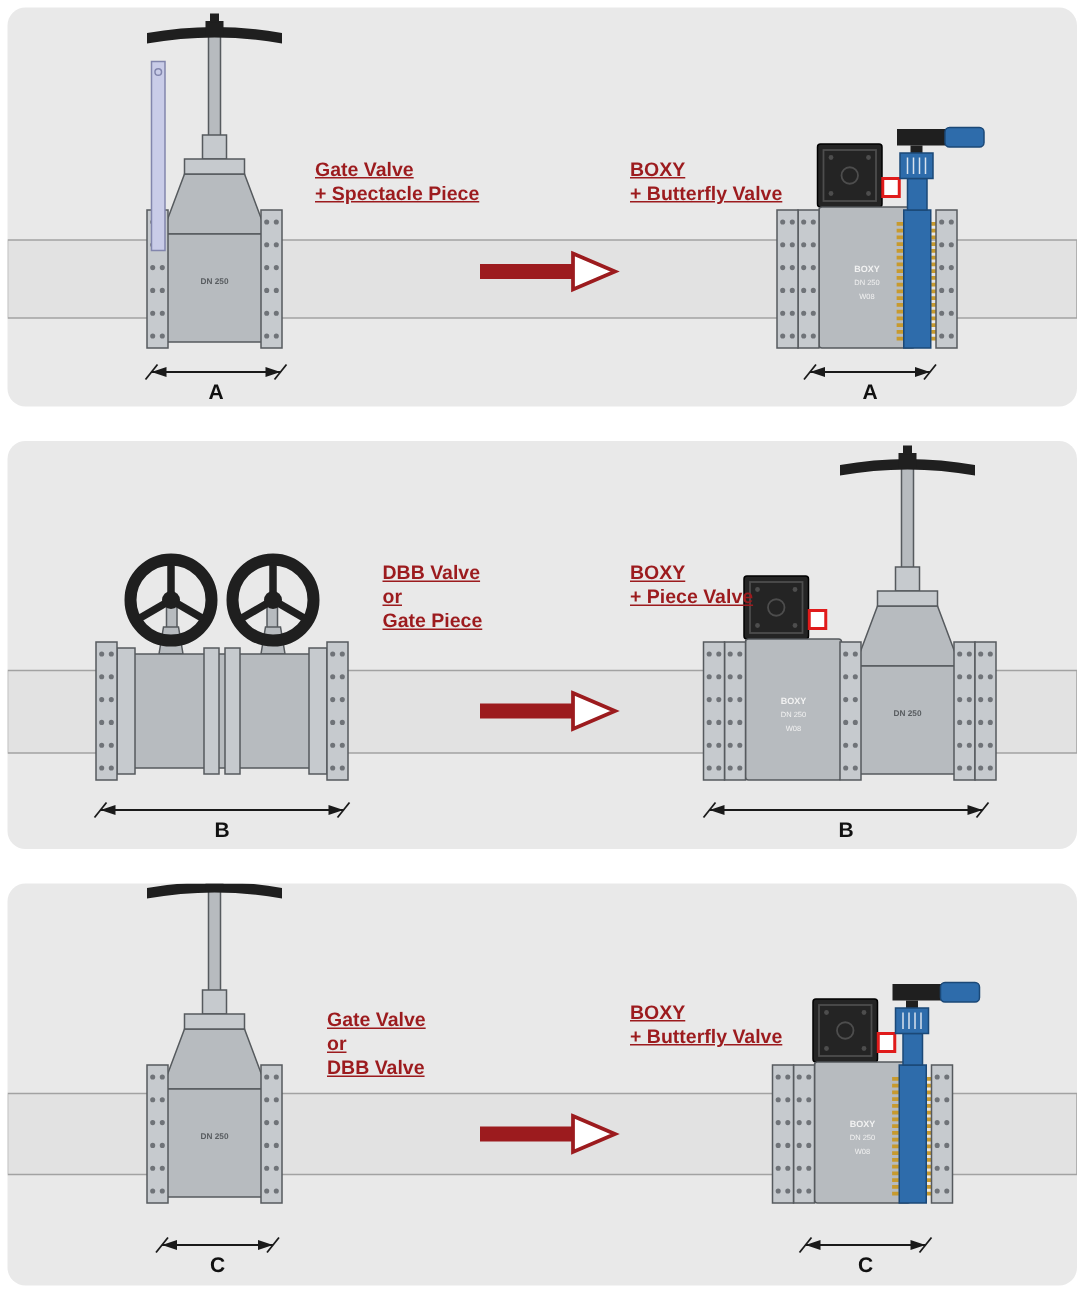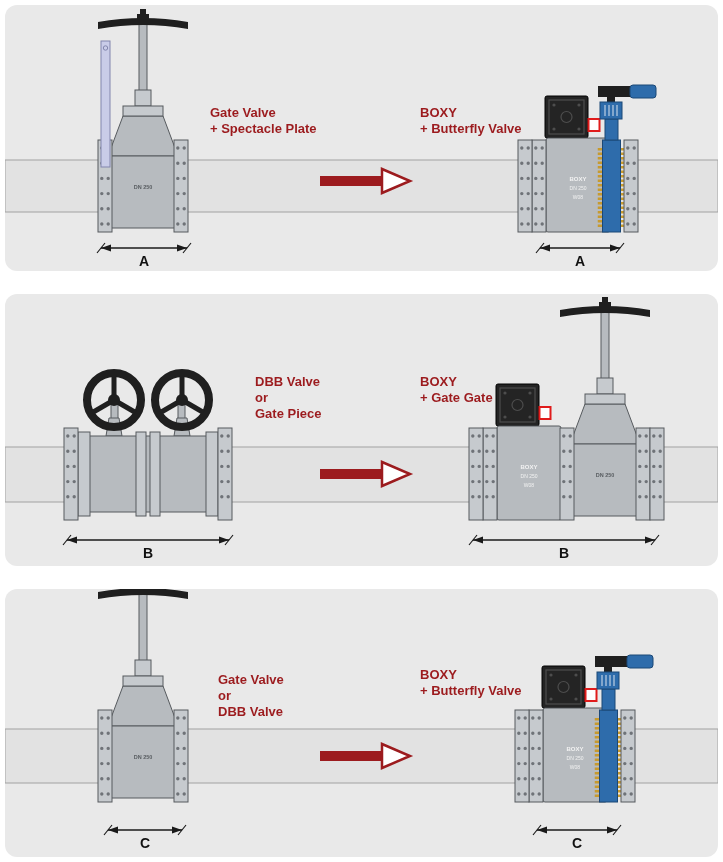--- a/index.html
+++ b/index.html
@@ -10,21 +10,21 @@
   }
   .stage { position:relative; width:723px; height:862px; }
   .panel {
     position:absolute; left:5px; width:713px;
     background:var(--panel-bg, #e9e9e9);
     border-radius:12px; overflow:hidden;
   }
   .panel svg { position:absolute; left:0; top:0; }
   .vlabel {
     position:absolute; font-weight:bold; font-size:13px; line-height:16px;
-    color:var(--label-red, #9c1b1e); white-space:nowrap;
+    color:var(--label-red, #9c1b1e); white-space:nowrap;text-decoration:underline;
   }
   svg text { font-family:"Liberation Sans", sans-serif; }
 
   
   .pipe    { fill:#e2e2e2; stroke:#a2a2a2; stroke-width:1; }
   .metal   { fill:#b7bbbf; stroke:#565a5e; stroke-width:1; }
   .flange  { fill:#c6cace; stroke:#565a5e; stroke-width:1; }
   .bolts   { stroke:#6f7378; stroke-width:3.4; fill:none;
              stroke-dasharray:0 15.2; stroke-linecap:round; }
   .black   { fill:#1f1f1f; }
@@ -168,21 +168,21 @@
         <line class="dimline" x1="535" y1="243" x2="615" y2="243"></line>
         <polygon class="dimarrow" points="535,243 545,239.6 545,246.4"></polygon>
         <polygon class="dimarrow" points="615,243 605,239.6 605,246.4"></polygon>
         <line class="dimtick" x1="531" y1="248" x2="539" y2="238"></line>
         <line class="dimtick" x1="611" y1="248" x2="619" y2="238"></line>
         <text class="dimletter" x="575" y="261">A</text>
       </g>
     </svg>
     <div class="vlabel" style="left:205px;top:100px">
       <div>Gate Valve</div>
-      <div>+ Spectacle Plate</div>
+      <div>+ Spectacle Piece</div>
     </div>
     <div class="vlabel" style="left:415px;top:100px">
       <div>BOXY</div>
       <div>+ Butterfly Valve</div>
     </div>
   </section>
 
   <section class="panel" style="top:294px;height:272px">
     <svg width="713" height="272" viewBox="0 0 713 272">
       <rect class="pipe" x="0" y="153" width="713" height="55"></rect>
@@ -212,21 +212,21 @@
         <text class="dimletter" x="559" y="264">B</text>
       </g>
     </svg>
     <div class="vlabel" style="left:250px;top:80px">
       <div>DBB Valve</div>
       <div>or</div>
       <div>Gate Piece</div>
     </div>
     <div class="vlabel" style="left:415px;top:80px">
       <div>BOXY</div>
-      <div>+ Gate Gate</div>
+      <div>+ Piece Valve</div>
     </div>
   </section>
 
   <section class="panel" style="top:589px;height:268px">
     <svg width="713" height="268" viewBox="0 0 713 268">
       <rect class="pipe" x="0" y="140" width="713" height="54"></rect>
       <use href="#arrow-right" transform="translate(360,167)"></use>
       <use href="#gate-valve" transform="translate(138,167)"></use>
       <use href="#boxy-unit" transform="translate(570,167)"></use>
       <use href="#butterfly-unit" transform="translate(570,167)"></use>

